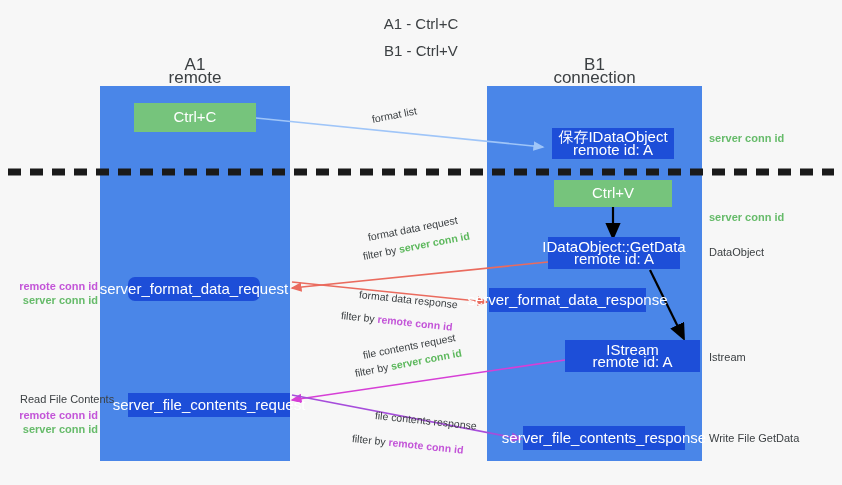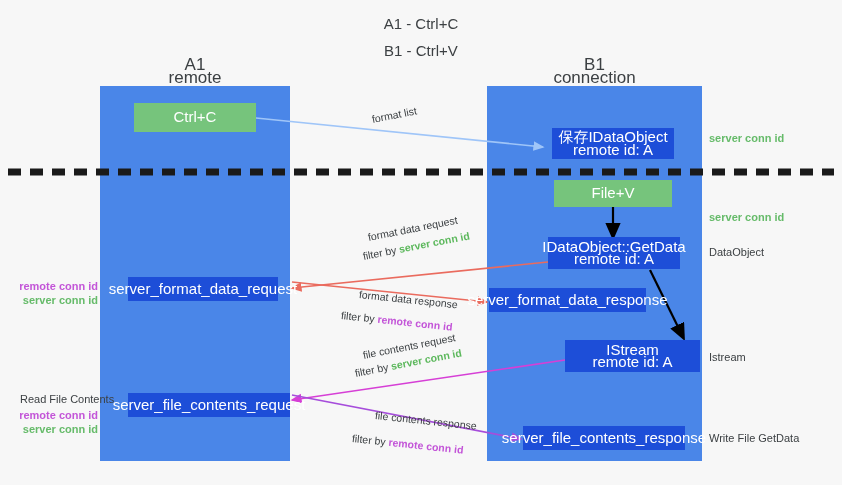--- a/index.html
+++ b/index.html
@@ -142,34 +142,34 @@
   <div class="node green" style="left:134px; top:103px; width:122px; height:29px;">
     <span>Ctrl+C</span>
   </div>
 
   <div class="node orange" style="left:552px; top:128px; width:122px; height:31px;">
     <span>保存IDataObject</span>
     <span>remote id: A</span>
   </div>
 
   <div class="node green" style="left:554px; top:180px; width:118px; height:27px;">
-    <span>File+V</span>
+    <span>Ctrl+V</span>
   </div>
 
   <div class="node orange" style="left:548px; top:237px; width:132px; height:32px;">
     <span>IDataObject::GetData</span>
     <span>remote id: A</span>
   </div>
 
   <div class="node orange" style="left:565px; top:340px; width:135px; height:32px;">
     <span>IStream</span>
     <span>remote id: A</span>
   </div>
 
-  <div class="node orange" style="left:128px; top:277px; width:150px; height:24px;">
+  <div class="node orange" style="left:128px; top:277px; width:132px; height:24px;border-radius:7px;">
     <span>server_format_data_request</span>
   </div>
 
   <div class="node orange" style="left:489px; top:288px; width:157px; height:24px;">
     <span>server_format_data_response</span>
   </div>
 
   <div class="node orange" style="left:128px; top:393px; width:162px; height:24px;">
     <span>server_file_contents_request</span>
   </div>

